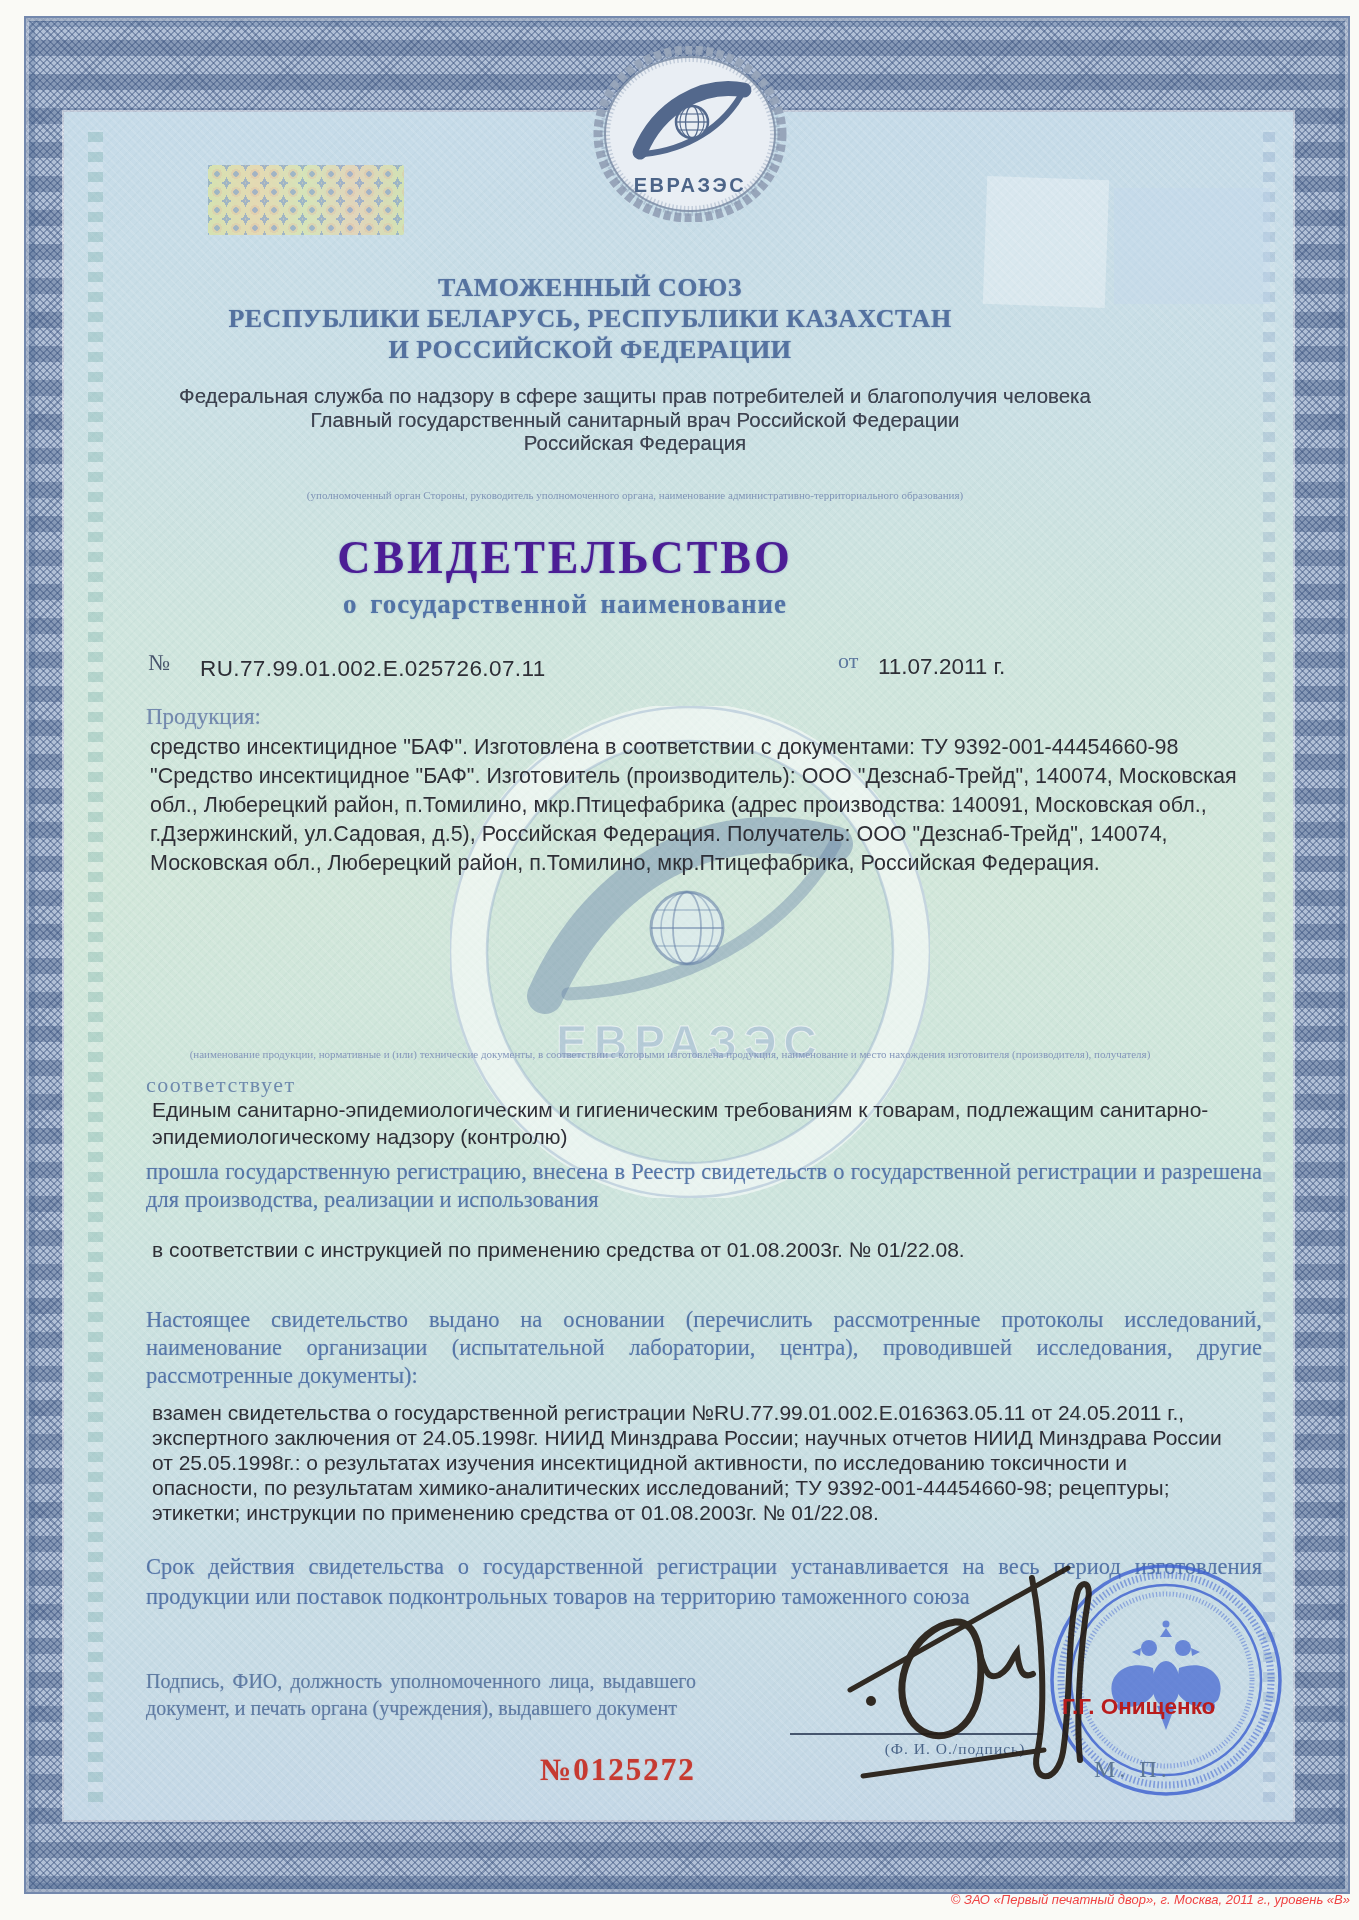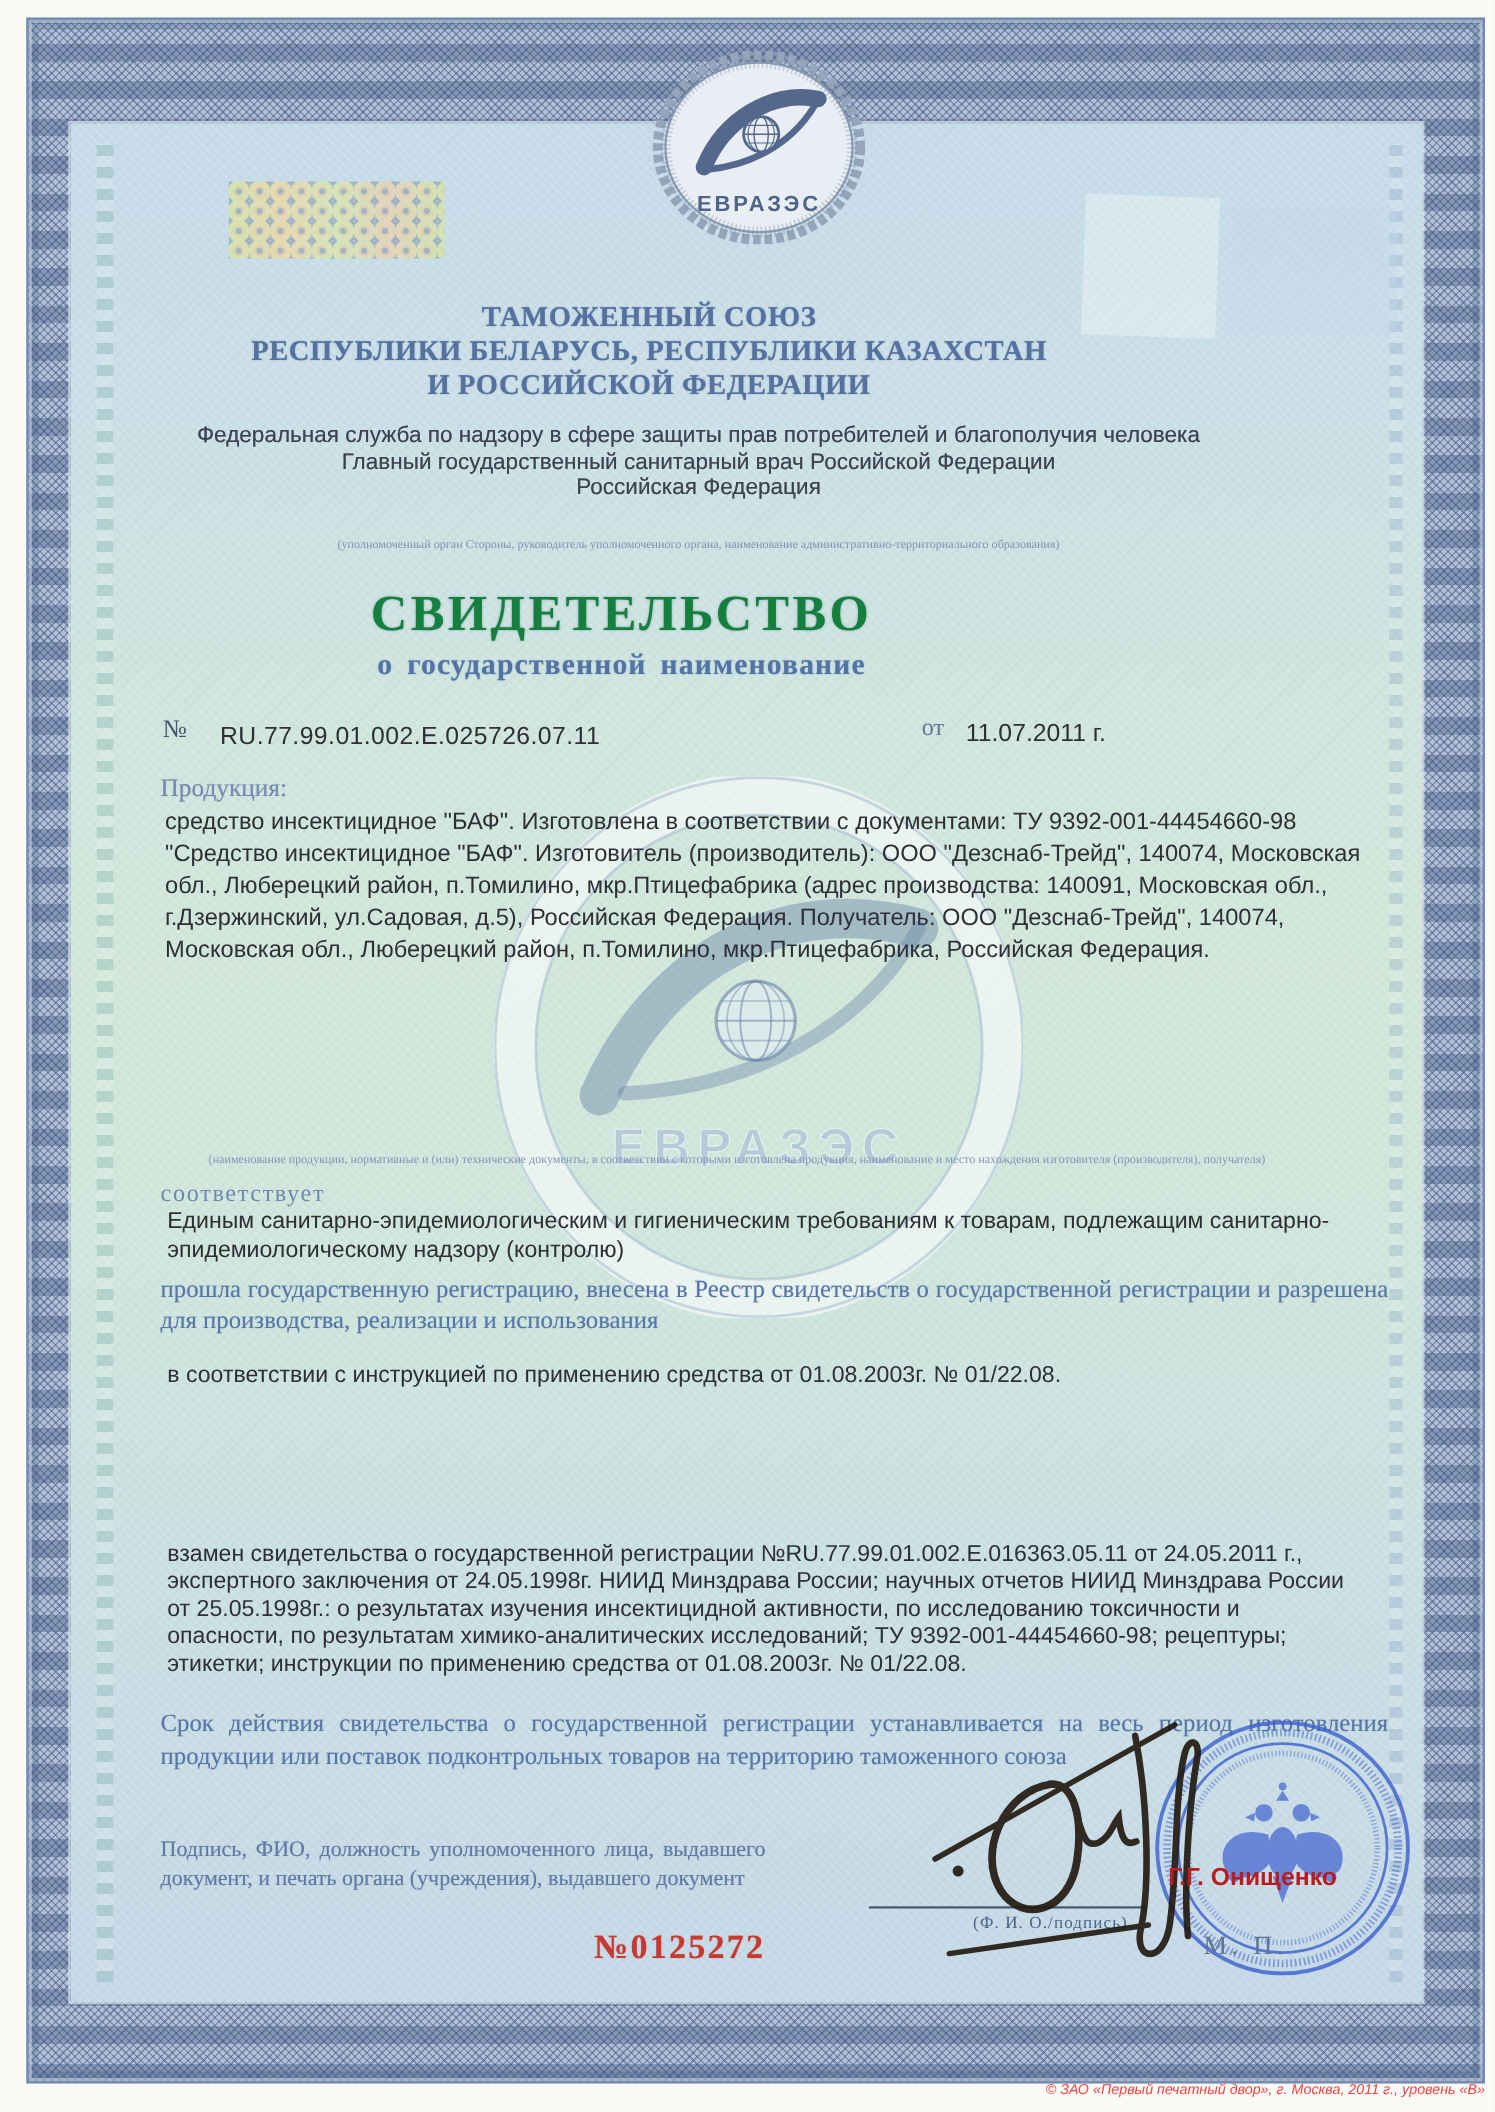--- a/index.html
+++ b/index.html
@@ -43,21 +43,21 @@
   .center{text-align:center;}
   .blue-form{color:#5676a8;text-shadow:0 0 1px rgba(86,118,168,.45);}
   .typed{color:#2e2e36;}
 
   .union-title{left:80px;top:272px;width:1020px;font-size:26px;font-weight:bold;line-height:31px;
     color:#54719f;letter-spacing:.5px;text-shadow:0 0 1.2px rgba(84,113,159,.75);}
   .authority{left:110px;top:384px;width:1050px;font-size:20.5px;line-height:23.5px;color:#3d4250;
     text-shadow:0 0 .6px rgba(61,66,80,.6);}
   .authority-caption{left:110px;top:489px;width:1050px;font-size:11px;color:#7f93b6;white-space:nowrap;overflow:visible;}
   .doc-title{left:60px;top:531px;width:1010px;font-size:46px;font-weight:bold;letter-spacing:3px;
-    color:#15803d;text-shadow:0 0 2.5px rgba(82,115,166,.55);}
+    color:#4c1d95;text-shadow:0 0 2.5px rgba(82,115,166,.55);}
   .doc-subtitle{left:60px;top:589px;width:1010px;font-size:27px;font-weight:bold;letter-spacing:1px;word-spacing:5px;
     color:#5273a6;text-shadow:0 0 1.5px rgba(82,115,166,.5);}
   .number-label{left:148px;top:650px;font-size:23px;color:#46536b;}
   .number-value{left:200px;top:656px;font-size:22.5px;letter-spacing:.4px;}
   .date-label{left:838px;top:648px;font-size:22px;color:#5c779e;}
   .date-value{left:878px;top:654px;font-size:22.5px;}
 
   .product-label{left:146px;top:704px;font-size:23px;color:#7389ae;text-shadow:0 0 1px rgba(115,137,174,.5);}
   .product-text{left:150px;top:733px;width:1102px;font-size:21.5px;line-height:29px;}
   .product-caption{left:75px;top:1048px;width:1190px;font-size:11px;color:#8496ba;white-space:nowrap;text-align:center;}
@@ -157,20 +157,21 @@
   <div class="abs serif product-label">Продукция:</div>
   <div class="abs sans typed product-text">средство инсектицидное "БАФ". Изготовлена в соответствии с документами: ТУ 9392-001-44454660-98 "Средство инсектицидное "БАФ". Изготовитель (производитель): ООО "Дезснаб-Трейд", 140074, Московская обл., Люберецкий район, п.Томилино, мкр.Птицефабрика (адрес производства: 140091, Московская обл., г.Дзержинский, ул.Садовая, д.5), Российская Федерация.  Получатель: ООО "Дезснаб-Трейд", 140074, Московская обл., Люберецкий район, п.Томилино, мкр.Птицефабрика, Российская Федерация.</div>
   <div class="abs serif product-caption">(наименование продукции, нормативные и (или) технические документы, в соответствии с которыми изготовлена продукция, наименование и место нахождения изготовителя (производителя), получателя)</div>
 
   <div class="abs serif compliance-label">соответствует</div>
   <div class="abs sans typed compliance-text">Единым санитарно-эпидемиологическим и гигиеническим требованиям к товарам, подлежащим санитарно-эпидемиологическому надзору (контролю)</div>
 
   <div class="abs serif blue-form reg-form">прошла государственную регистрацию, внесена в Реестр свидетельств о государственной регистрации и разрешена для производства, реализации и использования</div>
   <div class="abs sans typed reg-typed">в соответствии с инструкцией по применению средства от 01.08.2003г. № 01/22.08.</div>
 
+  <div class="abs serif blue-form basis-form">Настоящее свидетельство выдано на основании (перечислить рассмотренные протоколы исследований, наименование организации (испытательной лаборатории, центра), проводившей исследования, другие рассмотренные документы):</div>
   <div class="abs sans typed basis-typed">взамен свидетельства о государственной регистрации №RU.77.99.01.002.Е.016363.05.11 от 24.05.2011 г., экспертного заключения от 24.05.1998г. НИИД Минздрава России; научных отчетов НИИД Минздрава России от 25.05.1998г.: о результатах изучения инсектицидной активности, по исследованию токсичности и опасности, по результатам химико-аналитических исследований; ТУ 9392-001-44454660-98; рецептуры; этикетки; инструкции по применению средства от 01.08.2003г. № 01/22.08.</div>
 
   <div class="abs serif blue-form validity">Срок действия свидетельства о государственной регистрации устанавливается на весь период изготовления продукции или поставок подконтрольных товаров на территорию таможенного союза</div>
 
   <div class="abs serif sig-caption">Подпись, ФИО, должность уполномоченного лица, выдавшего документ, и печать органа (учреждения), выдавшего документ</div>
   <div class="abs sig-line"></div>
   <div class="abs serif sig-line-caption">(Ф. И. О./подпись)</div>
 
   <svg class="signature" viewBox="0 0 270 256">
     <g fill="none" stroke="#241b12" stroke-linecap="round" opacity="0.92">

